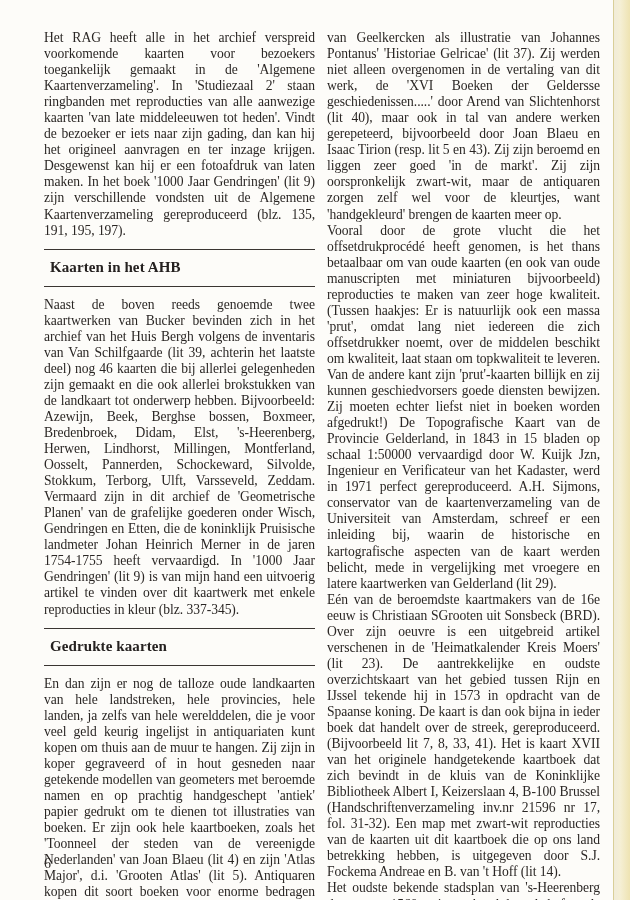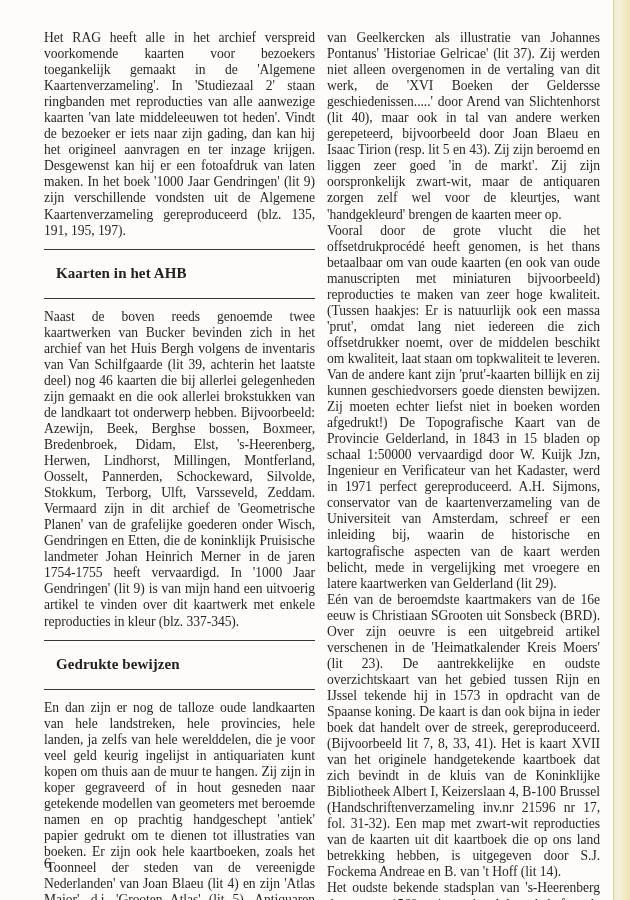--- a/index.html
+++ b/index.html
@@ -28,21 +28,21 @@
   .col-left { left: 44px; width: 271px; top: 30px; }
   .col-right { left: 327px; width: 273px; top: 30px; }
   .para { margin: 0; hyphens: manual; }
   .heading-block {
     margin: 10px 0 10px 0;
     border-top: 1.3px solid #3a3532;
     border-bottom: 1.3px solid #3a3532;
     padding: 3px 0 4px 0;
   }
   .heading-block h2 {
-    margin: 12px; font-size: 15px; font-weight: bold; line-height: 17px;
+    margin: 6px; font-size: 15px; font-weight: bold; line-height: 17px;
     letter-spacing: 0.1px;
     color: #252120;
   }
   .page-number {
     position: absolute; left: 44px; top: 856px;
     font-size: 14px; color: #2a2624;
   }
 </style>
 </head>
 <body>
@@ -51,21 +51,21 @@
 
   <div class="col col-left">
     <p class="para">Het RAG heeft alle in het archief verspreid voorkomende kaarten voor bezoekers toegankelijk gemaakt in de 'Algemene Kaartenverzameling'. In 'Studiezaal 2' staan ringbanden met reproducties van alle aanwezige kaarten 'van late middeleeuwen tot heden'. Vindt de bezoeker er iets naar zijn gading, dan kan hij het origineel aanvragen en ter inzage krijgen. Desgewenst kan hij er een fotoafdruk van laten maken. In het boek '1000 Jaar Gendringen' (lit 9) zijn verschillende vondsten uit de Algemene Kaartenverzameling gereproduceerd (blz. 135, 191, 195, 197).</p>
 
     <div class="heading-block">
       <h2>Kaarten in het AHB</h2>
     </div>
     <p class="para">Naast de boven reeds genoemde twee kaartwerken van Bucker bevinden zich in het archief van het Huis Bergh volgens de inventaris van Van Schilfgaarde (lit 39, achterin het laatste deel) nog 46 kaarten die bij allerlei gelegenheden zijn gemaakt en die ook allerlei brokstukken van de landkaart tot onderwerp hebben. Bijvoorbeeld: Azewijn, Beek, Berghse bossen, Boxmeer, Bredenbroek, Didam, Elst, 's-Heerenberg, Herwen, Lindhorst, Millingen, Montferland, Oosselt, Pannerden, Schockeward, Silvolde, Stokkum, Terborg, Ulft, Varsseveld, Zeddam. Vermaard zijn in dit archief de 'Geometrische Planen' van de grafelijke goederen onder Wisch, Gendringen en Etten, die de koninklijk Pruisische landmeter Johan Heinrich Merner in de jaren 1754-1755 heeft vervaardigd. In '1000 Jaar Gendringen' (lit 9) is van mijn hand een uitvoerig artikel te vinden over dit kaartwerk met enkele reproducties in kleur (blz. 337-345).</p>
 
     <div class="heading-block">
-      <h2>Gedrukte bewijzen</h2>
+      <h2>Gedrukte kaarten</h2>
     </div>
     <p class="para">En dan zijn er nog de talloze oude landkaarten van hele landstreken, hele provincies, hele landen, ja zelfs van hele werelddelen, die je voor veel geld keurig ingelijst in antiquariaten kunt kopen om thuis aan de muur te hangen. Zij zijn in koper gegraveerd of in hout gesneden naar getekende modellen van geometers met beroemde namen en op prachtig handgeschept 'antiek' papier gedrukt om te dienen tot illustraties van boeken. Er zijn ook hele kaartboeken, zoals het 'Toonneel der steden van de vereenigde Nederlanden' van Joan Blaeu (lit 4) en zijn 'Atlas Major', d.i. 'Grooten Atlas' (lit 5). Antiquaren kopen dit soort boeken voor enorme bedragen op..... om ze te slopen en de kaarten ingelijst aan de man te brengen.</p>
 
   </div>
 
   <div class="col col-right">
     <p class="para">van Geelkercken als illustratie van Johannes Pontanus' 'Historiae Gelricae' (lit 37). Zij werden niet alleen overgenomen in de vertaling van dit werk, de 'XVI Boeken der Geldersse geschiedenissen.....' door Arend van Slichtenhorst (lit 40), maar ook in tal van andere werken gerepeteerd, bijvoorbeeld door Joan Blaeu en Isaac Tirion (resp. lit 5 en 43). Zij zijn beroemd en liggen zeer goed 'in de markt'. Zij zijn oorspronkelijk zwart-wit, maar de antiquaren zorgen zelf wel voor de kleurtjes, want 'handgekleurd' brengen de kaarten meer op.</p>
     <p class="para">Vooral door de grote vlucht die het offsetdrukprocédé heeft genomen, is het thans betaalbaar om van oude kaarten (en ook van oude manuscripten met miniaturen bijvoorbeeld) reproducties te maken van zeer hoge kwaliteit. (Tussen haakjes: Er is natuurlijk ook een massa 'prut', omdat lang niet iedereen die zich offsetdrukker noemt, over de middelen beschikt om kwaliteit, laat staan om topkwaliteit te leveren. Van de andere kant zijn 'prut'-kaarten billijk en zij kunnen geschiedvorsers goede diensten bewijzen. Zij moeten echter liefst niet in boeken worden afgedrukt!) De Topografische Kaart van de Provincie Gelderland, in 1843 in 15 bladen op schaal 1:50000 vervaardigd door W. Kuijk Jzn, Ingenieur en Verificateur van het Kadaster, werd in 1971 perfect gereproduceerd. A.H. Sijmons, conservator van de kaartenverzameling van de Universiteit van Amsterdam, schreef er een inleiding bij, waarin de historische en kartografische aspecten van de kaart werden belicht, mede in vergelijking met vroegere en latere kaartwerken van Gelderland (lit 29).</p>
     <p class="para">Eén van de beroemdste kaartmakers van de 16e eeuw is Christiaan SGrooten uit Sonsbeck (BRD). Over zijn oeuvre is een uitgebreid artikel verschenen in de 'Heimatkalender Kreis Moers' (lit 23). De aantrekkelijke en oudste overzichtskaart van het gebied tussen Rijn en IJssel tekende hij in 1573 in opdracht van de Spaanse koning. De kaart is dan ook bijna in ieder boek dat handelt over de streek, gereproduceerd. (Bijvoorbeeld lit 7, 8, 33, 41). Het is kaart XVII van het originele handgetekende kaartboek dat zich bevindt in de kluis van de Koninklijke Bibliotheek Albert I, Keizerslaan 4, B-100 Brussel (Handschriftenverzameling inv.nr 21596 nr 17, fol. 31-32). Een map met zwart-wit reproducties van de kaarten uit dit kaartboek die op ons land betrekking hebben, is uitgegeven door S.J. Fockema Andreae en B. van 't Hoff (lit 14).</p>
     <p class="para">Het oudste bekende stadsplan van 's-Heerenberg dateert van 1560 en is getekend door de befaamde cartograaf Jacob van Deventer. Het origineel bevindt zich in het RAG; een reproductie is te vinden in het reeds genoemde boek 'Bergh: Heren, Land en Volk' (lit 8, blz. 85) en ook in het boekje van Te Boekhorst en Bisselink (lit 6 blz. 4).</p>

